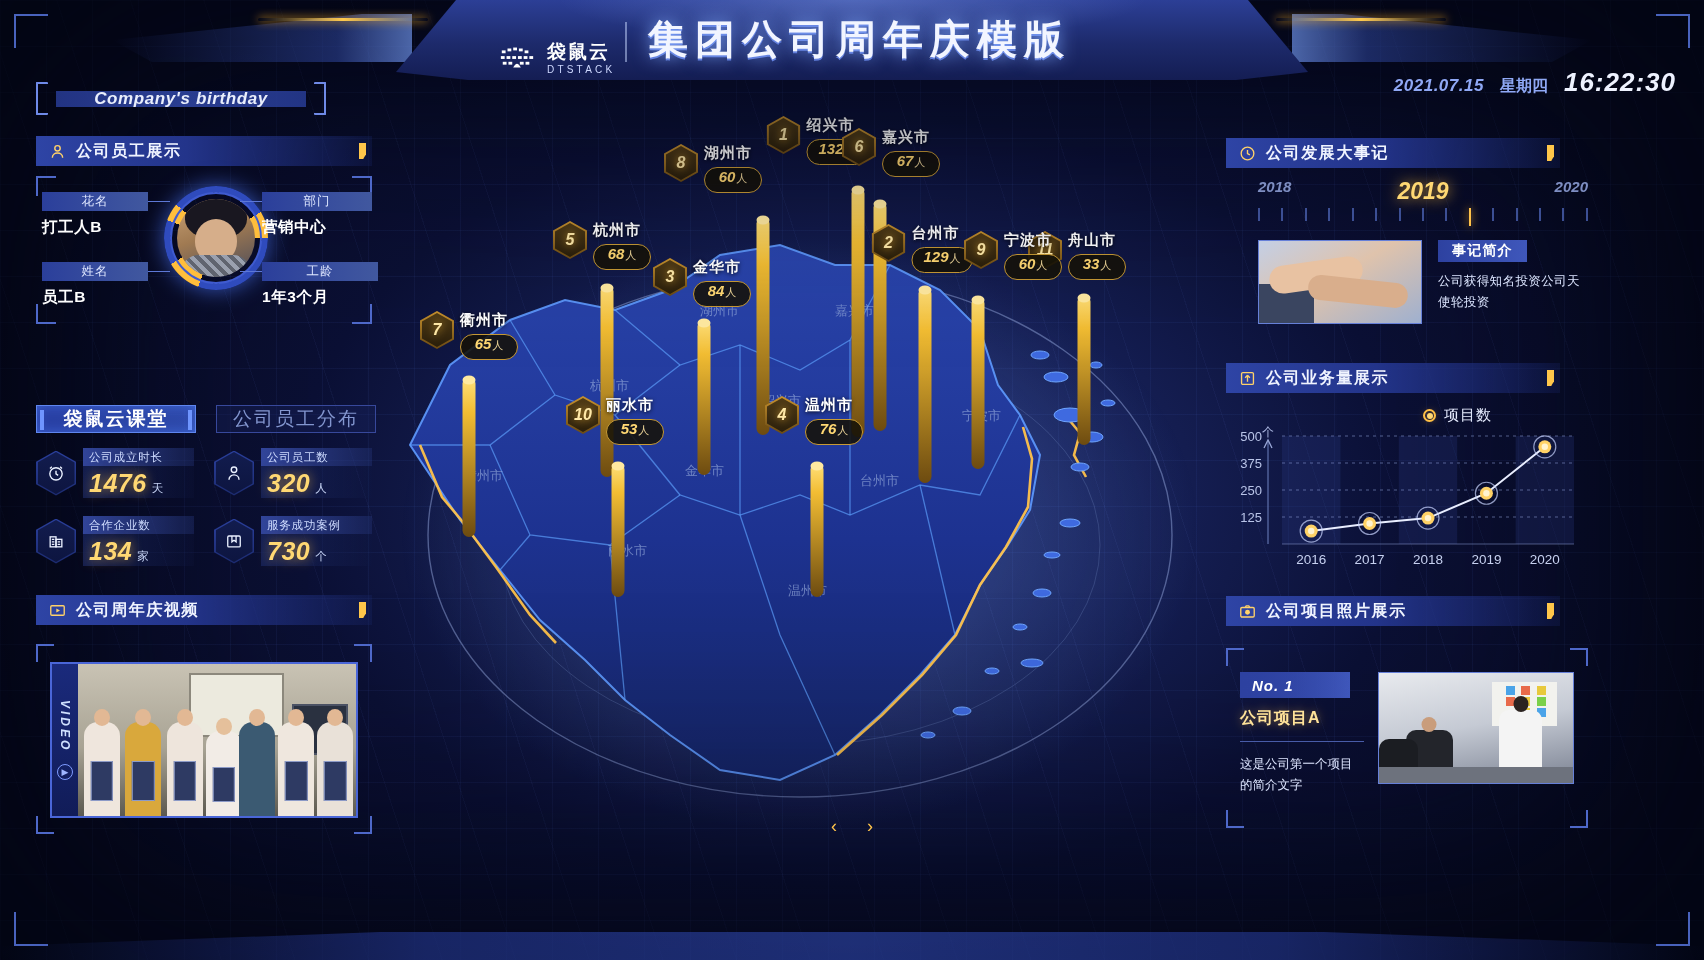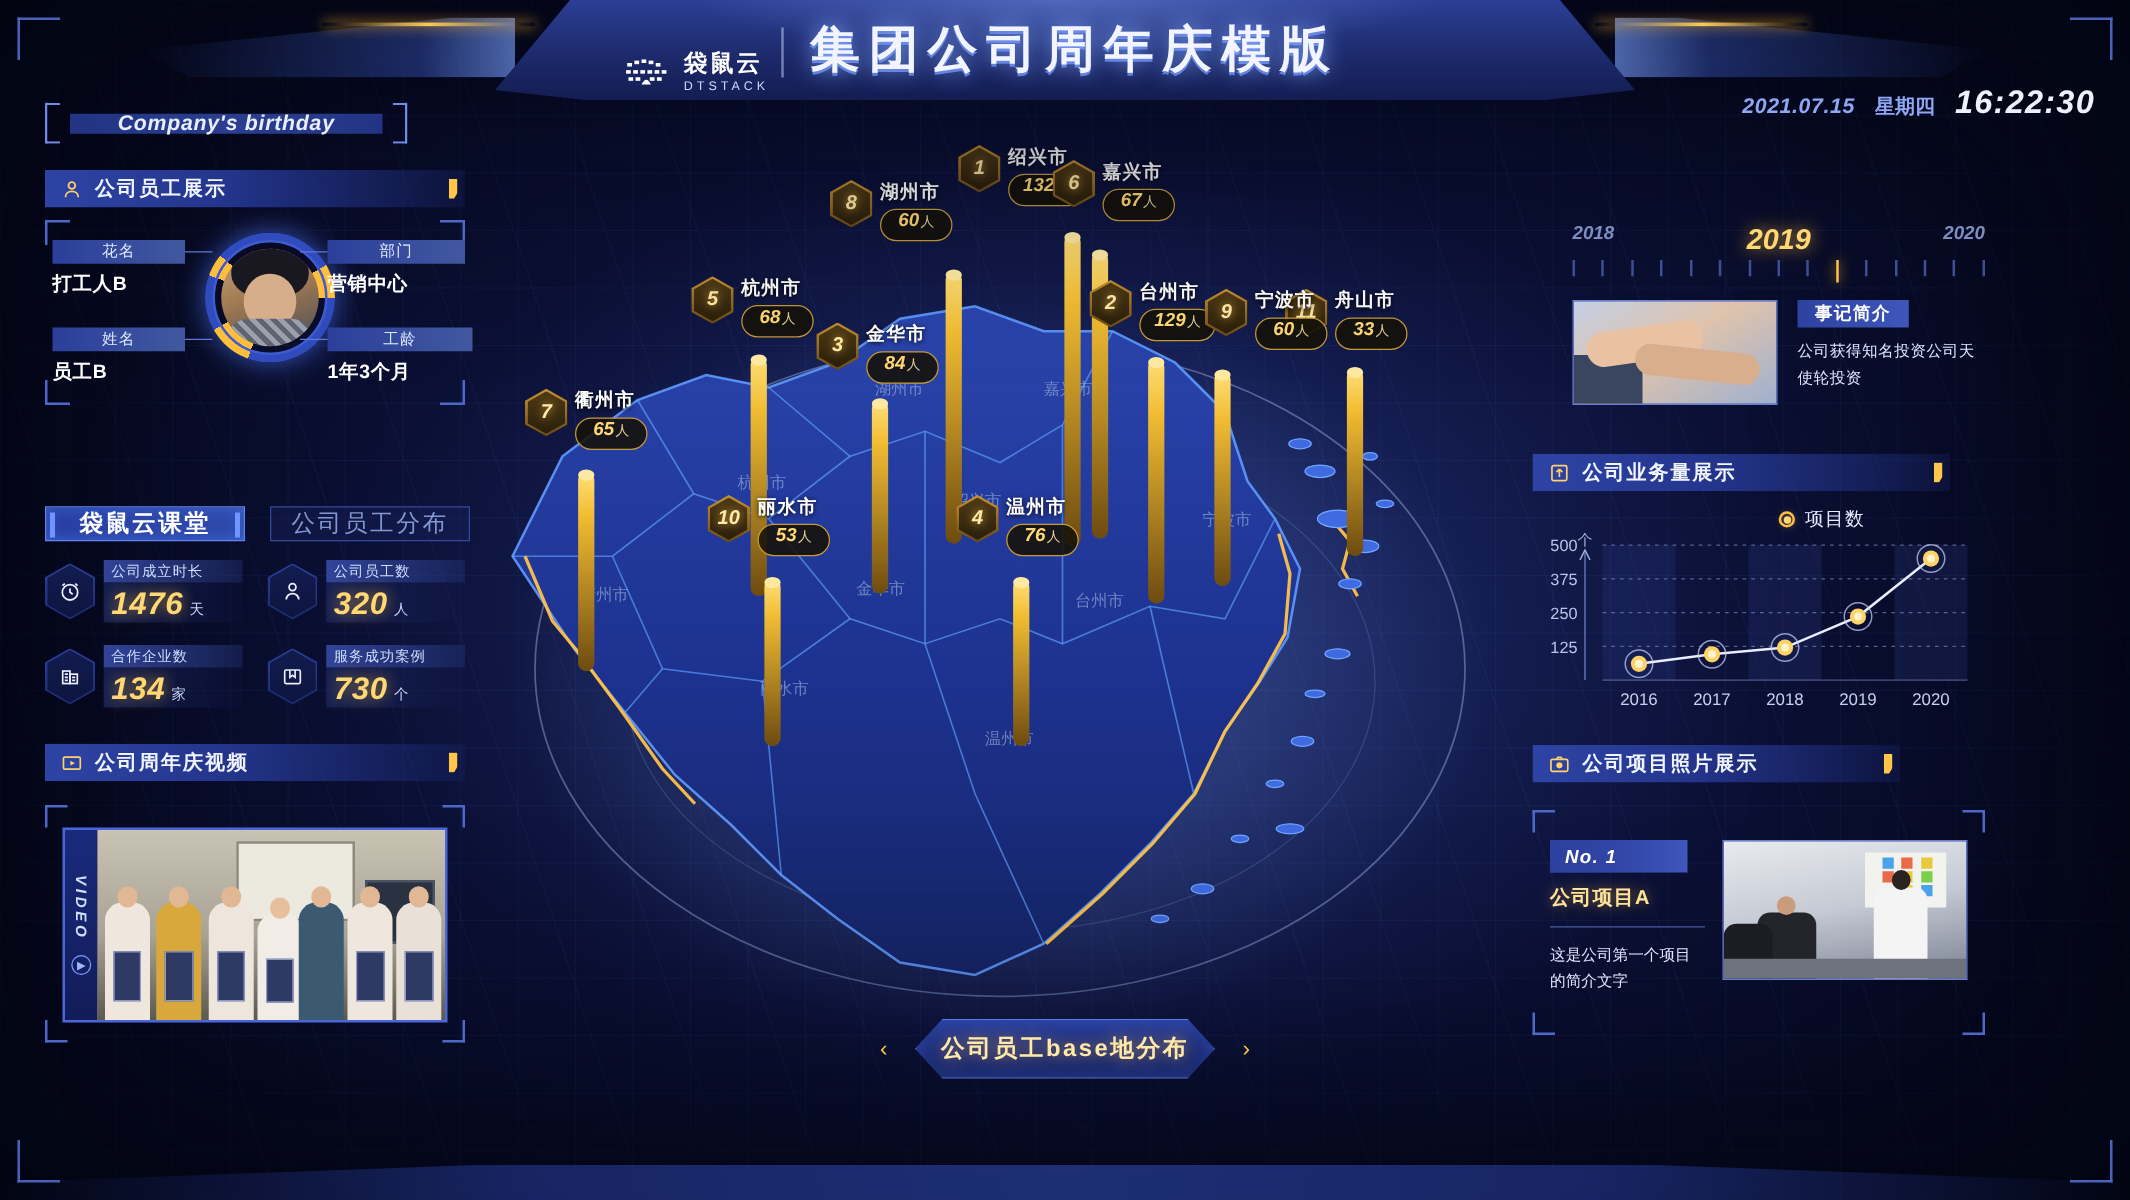--- a/index.html
+++ b/index.html
@@ -902,20 +902,27 @@
             <div class="vs-cert"></div>
           </div>
         <div class="vs-person" style="left:86%;background:#e9e1d8;">
             <div class="vs-head"></div>
             <div class="vs-cert"></div>
           </div>
       </div>
     </div>
   </div>
 
+  <div class="panel-head" style="left:1226px;top:138px;width:334px;">
+    <svg class="ph-icon" viewBox="0 0 24 24" fill="none" stroke="#ffd26a" stroke-width="1.7">
+      <circle cx="12" cy="12" r="8"></circle>
+        <path d="M12 7.5V12l3 1.8"></path>
+    </svg>
+    <span class="ph-title">公司发展大事记</span>
+  </div>
 
   <div class="timeline-box">
     <div class="tl-years">
       <span class="tl-year">2018</span>
       <span class="tl-year active">2019</span>
       <span class="tl-year">2020</span>
     </div>
     <div class="tl-ticks" id="tl-ticks">
         <i></i>
         <i></i>
@@ -993,21 +1000,21 @@
         <circle cx="318.8" cy="20.799999999999997" r="3.2" fill="#fff3cf"></circle>
         <text x="85.2" y="138" fill="#c6d0ef" font-size="13.5" text-anchor="middle" font-family="Liberation Sans">2016</text>
         <text x="143.6" y="138" fill="#c6d0ef" font-size="13.5" text-anchor="middle" font-family="Liberation Sans">2017</text>
         <text x="202" y="138" fill="#c6d0ef" font-size="13.5" text-anchor="middle" font-family="Liberation Sans">2018</text>
         <text x="260.4" y="138" fill="#c6d0ef" font-size="13.5" text-anchor="middle" font-family="Liberation Sans">2019</text>
         <text x="318.8" y="138" fill="#c6d0ef" font-size="13.5" text-anchor="middle" font-family="Liberation Sans">2020</text>
         <text x="42" y="10" fill="#aab6e0" font-size="12" text-anchor="middle" font-family="Liberation Sans">个</text>
       </svg>
   </div>
 
-  <div class="panel-head" style="left:1226px;top:596px;width:294px;">
+  <div class="panel-head" style="left:1226px;top:596px;width:334px;">
     <svg class="ph-icon" viewBox="0 0 24 24" fill="none" stroke="#ffd26a" stroke-width="1.7">
       <rect x="3.5" y="7" width="17" height="12" rx="1.6"></rect>
         <path d="M9 7l1.4-2.2h3.2L15 7"></path>
       <circle cx="12" cy="13" r="3.1" fill="#ffd26a" stroke="none"></circle>
     </svg>
     <span class="ph-title">公司项目照片展示</span>
   </div>
 
   <div class="proj-box">
     <i class="cf tl"></i>
@@ -1033,23 +1040,20 @@
         <div class="pi-woman"></div>
         <div class="pi-man"></div>
         <div class="pi-man2"></div>
         <div class="pi-desk"></div>
       </div>
     </div>
   </div>
 
   <div class="map-caption">
     <span class="cap-arrow">‹</span>
-    <div class="cap-plate">
-      <span>公司员工base地分布</span>
-    </div>
     <span class="cap-arrow">›</span>
   </div>
 
   <i class="outer-cf tl"></i>
   <i class="outer-cf tr"></i>
   <i class="outer-cf bl"></i>
   <i class="outer-cf br"></i>
   <div class="bottom-bar"></div>
 </div>
 

